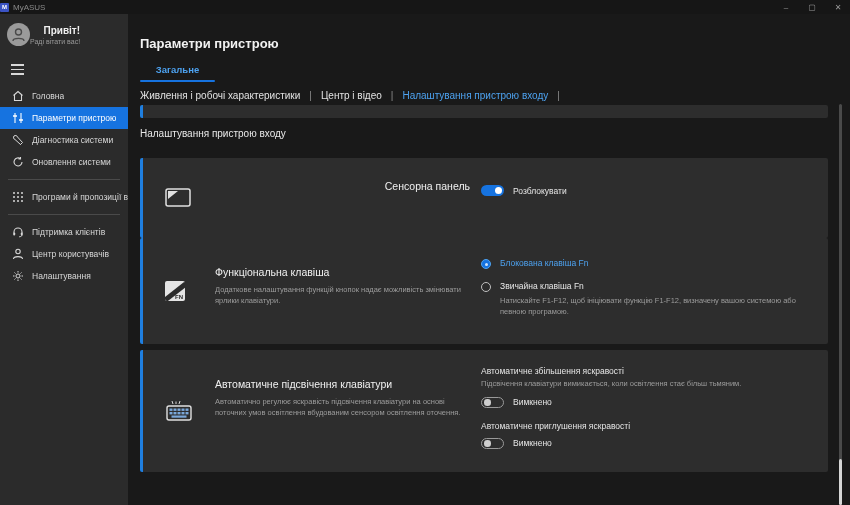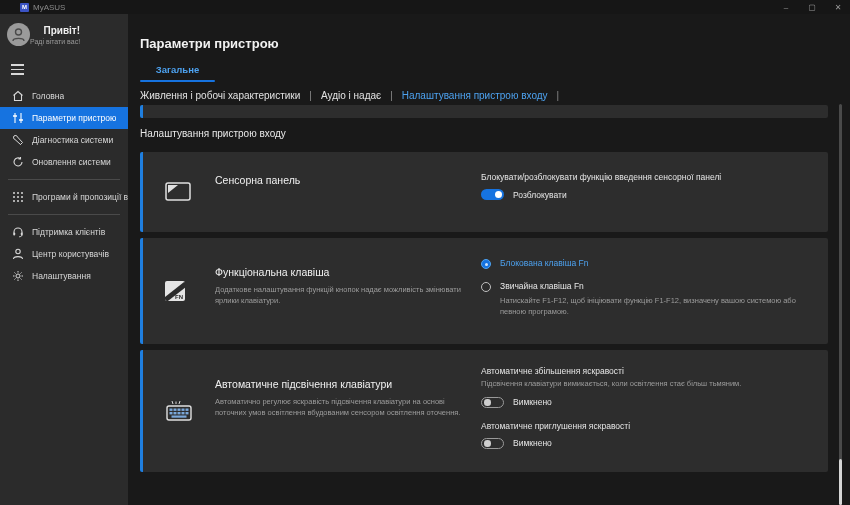--- a/index.html
+++ b/index.html
@@ -2,21 +2,21 @@
 <html><head>
 <meta charset="utf-8">
 <style>
   * { margin:0; padding:0; box-sizing:border-box; }
   html,body { width:850px; height:505px; overflow:hidden; background:#111; 
               font-family:"Liberation Sans", sans-serif; color:#ddd; }
   .app { position:relative; width:850px; height:505px; background:#191919; }
 
   
   .titlebar { position:absolute; left:0; top:0; width:850px; height:14px;
-              background:#161616; display:flex; align-items:center; padding-left:20px; z-index:30; }
+              background:#161616; display:flex; align-items:center; padding-left:0; z-index:30; }
   .logo { width:9px; height:9px; background:#3b53c4; border-radius:1px; margin-right:4px;
           display:flex; align-items:center; justify-content:center; color:#fff; font-size:6px; font-weight:bold; }
   .app-title { font-size:8px; color:#8a8a8a; }
   .win-controls { position:absolute; right:4px; top:0; height:14px; display:flex; gap:14px; align-items:center; padding-right:2px; }
   .win-btn { color:#9a9a9a; font-size:8px; width:12px; text-align:center; cursor:default; }
 
   
   .sidebar { position:absolute; left:0; top:14px; width:128px; height:491px; background:#2b2b2b; z-index:20; }
   .greeting { display:flex; align-items:center; padding:9px 6px 10px 7px; }
   .avatar { width:23px; height:23px; border-radius:50%; background:#9a9a9a; position:relative; flex:none; overflow:hidden; }
@@ -218,42 +218,41 @@
     <div class="page-title">Параметри пристрою</div>
 
     <div class="tab">
       <div class="tab-label">Загальне</div>
       <div class="tab-underline"></div>
     </div>
 
     <div class="subnav">
       <a>Живлення і робочі характеристики</a>
       <span class="sep">|</span>
-      <a>Аудіо і надає</a>
+      <a>Центр і відео</a>
       <span class="sep">|</span>
       <a class="active">Налаштування пристрою входу</a>
       <span class="sep">|</span>
     </div>
 
     <div class="card card-partial"></div>
 
     <div class="section-title">Налаштування пристрою входу</div>
 
-    <div class="card" style="top:138px; height:80px;">
+    <div class="card" style="top:144px; height:80px;text-align:right;">
       <div class="card-icon" style="top:30px;">
         <svg width="26" height="19" viewBox="0 0 26 19">
           <rect x="1" y="1" width="24" height="17" rx="2" fill="none" stroke="#e0e0e0" stroke-width="1.5"></rect>
           <path d="M3 3 L13 3 L3 11 Z" fill="#e0e0e0"></path>
         </svg>
       </div>
       <div class="card-text" style="top:22px;">
         <div class="card-title">Сенсорна панель</div>
       </div>
       <div class="card-right" style="top:20px;">
-        <div class="ctl-label">Блокувати/розблокувати функцію введення сенсорної панелі</div>
         <div class="toggle-row">
           <div class="toggle on">
               <div class="knob"></div>
             </div>
           <div class="toggle-lbl">Розблокувати</div>
         </div>
       </div>
     </div>
 
     <div class="card" style="top:224px; height:106px;">

